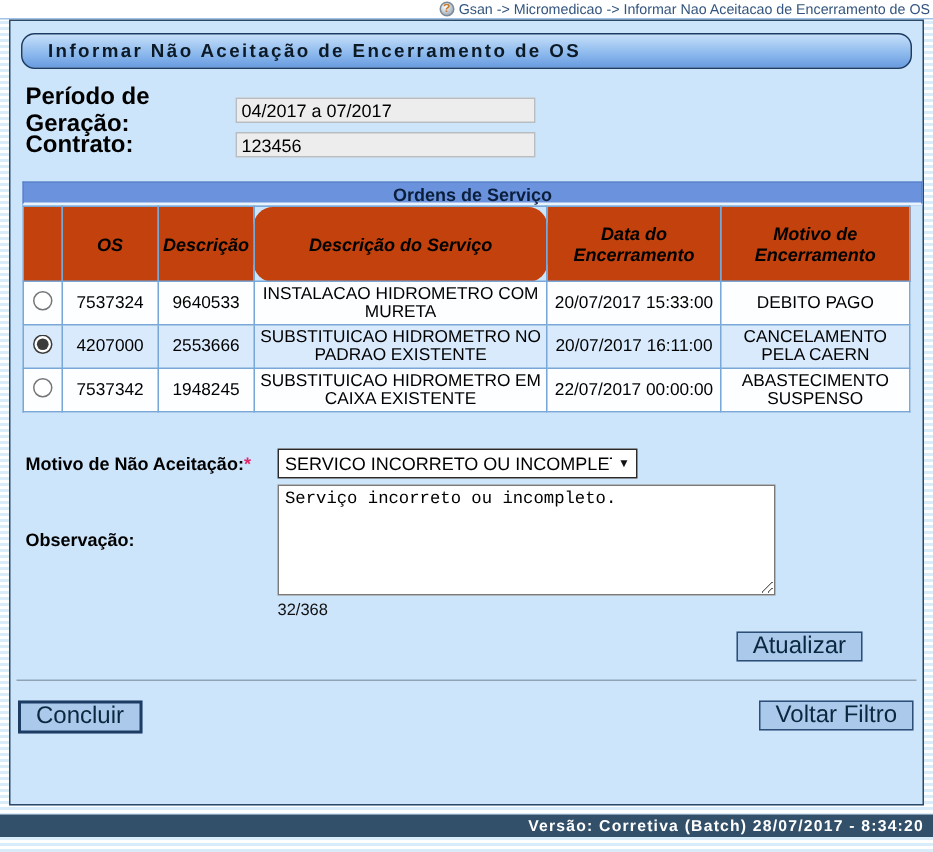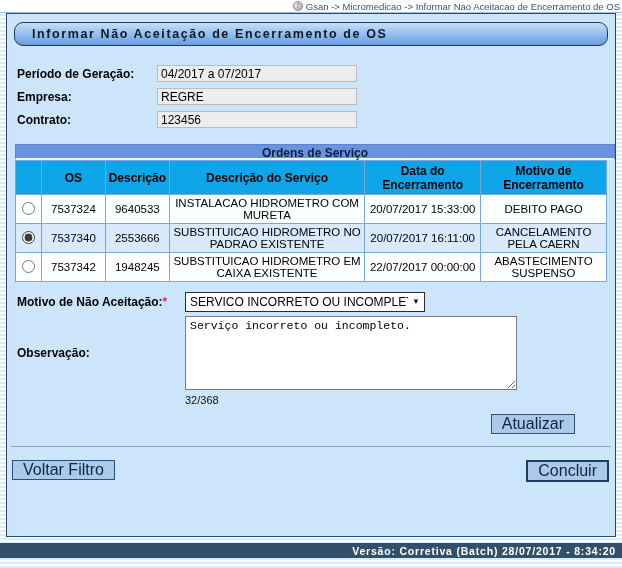--- a/index.html
+++ b/index.html
@@ -33,46 +33,46 @@
   }
   .title-bar {
     margin: 8px 7px 0 7px; height: 24px;
     border: 1px solid #1c3c64; border-radius: 9px;
     background: linear-gradient(to bottom, #c6dff9 0%, #8fbbee 55%, #699bdf 100%);
     line-height: 23px; padding-left: 17px;
     font-size: 12.5px; font-weight: bold; letter-spacing: 1.6px; color: #0d1a26;
   }
   .form-area { margin-top: 16px; }
   .form-row { height: 23px; display: flex; align-items: center; padding-left: 10px; }
-  .form-label { width: 140px; font-size: 12px; font-weight: bold; color: #000000; }
+  .form-label { width: 140px; font-size: 16px; font-weight: bold; color: #000000; }
   .ro-input {
     width: 200px; height: 17px;
     background: #ededed; border: 1px solid #b9bdc1;
     font-family: "Liberation Sans", sans-serif; font-size: 12px; color: #000;
     padding: 0 3px;
   }
   .os-table { margin: 13px auto 0 auto; width: 592px; border-collapse: collapse; }
   .table-title {
     margin: 13px 0 0 8px; height: 16px; line-height: 16px;
     background: #6b93dd; border: 1px solid #5c84cc; border-bottom: 2px solid #e8f3fd;
     text-align: center; font-size: 12px; font-weight: bold; color: #0b1e3c;
   }
   .os-table { margin-top: 0; }
   .os-table th, .os-table td {
     border: 1px solid #79a8d8; text-align: center; color: #000;
   }
   .os-table th {
-    background: #0ea5e9; font-size: 12px; font-weight: bold; height: 34px; padding: 2px;
+    background: #c2410c; font-size: 12px; font-weight: bold; height: 50px; padding: 2px; font-style: italic;
   }
   .os-table td { font-size: 11.5px; height: 25px; padding: 2px; background: #fdfeff; }
   .os-table tr.alt td { background: #d8eafc; }
   .os-table input[type="radio"] { width: 13px; height: 13px; accent-color: #3b3b3b; }
   .col-radio { width: 26px; } .col-os { width: 64px; } .col-mat { width: 64px; }
-  .col-desc { width: 196px; } .col-data { width: 116px; } .col-mot { width: 126px; }
-  .motivo-row { margin-top: 10px; display: flex; align-items: center; padding-left: 10px; }
+  .col-desc { width: 196px; border-radius: 13px; } .col-data { width: 116px; } .col-mot { width: 126px; }
+  .motivo-row { margin-top: 24px; display: flex; align-items: center; padding-left: 10px; }
   .wide-label { width: 168px; font-size: 12px; font-weight: bold; }
   .req-mark { color: #e0266a; font-weight: bold; }
   .select-wrap { position: relative; width: 240px; }
   .select-wrap select {
     width: 240px; height: 20px; appearance: none; -webkit-appearance: none;
     background: #ffffff; border: 1px solid #2b2b2b; border-radius: 0;
     font-family: "Liberation Sans", sans-serif; font-size: 12px; color: #000;
     padding: 0 16px 0 4px;
   }
   .select-arrow {
@@ -114,24 +114,20 @@
   </div>
 
   <div class="panel">
 
     <div class="title-bar">Informar Não Aceitação de Encerramento de OS</div>
 
     <div class="form-area">
       <div class="form-row">
         <span class="form-label">Período de Geração:</span>
         <input class="ro-input" type="text" readonly="" value="04/2017 a 07/2017" style="">
-      </div>
-      <div class="form-row">
-        <span class="form-label">Empresa:</span>
-        <input class="ro-input" type="text" readonly="" value="REGRE" style="">
       </div>
       <div class="form-row">
         <span class="form-label">Contrato:</span>
         <input class="ro-input" type="text" readonly="" value="123456" style="">
       </div>
     </div>
 
     <div class="table-title">Ordens de Serviço</div>
     <table class="os-table">
       <thead>
@@ -148,21 +144,21 @@
         <tr>
           <td><input type="radio" name="os" style=""></td>
           <td>7537324</td>
           <td>9640533</td>
           <td>INSTALACAO HIDROMETRO COM MURETA</td>
           <td>20/07/2017 15:33:00</td>
           <td>DEBITO PAGO</td>
         </tr>
         <tr class="alt">
           <td><input type="radio" name="os" checked="" style=""></td>
-          <td>7537340</td>
+          <td>4207000</td>
           <td>2553666</td>
           <td>SUBSTITUICAO HIDROMETRO NO PADRAO EXISTENTE</td>
           <td>20/07/2017 16:11:00</td>
           <td>CANCELAMENTO PELA CAERN</td>
         </tr>
         <tr>
           <td><input type="radio" name="os" style=""></td>
           <td>7537342</td>
           <td>1948245</td>
           <td>SUBSTITUICAO HIDROMETRO EM CAIXA EXISTENTE</td>
@@ -189,22 +185,22 @@
 
     <div class="counter-row">32/368</div>
 
     <div class="atualizar-row">
       <button class="btn">Atualizar</button>
     </div>
 
     <hr class="rule">
 
     <div class="bottom-row">
+      <button class="btn btn-primary">Concluir</button>
       <button class="btn">Voltar Filtro</button>
-      <button class="btn btn-primary">Concluir</button>
     </div>
 
   </div>
 
   <div class="footer-bar">
     <span>Versão: Corretiva (Batch) 28/07/2017 - 8:34:20</span>
   </div>
 
 </div>
 

